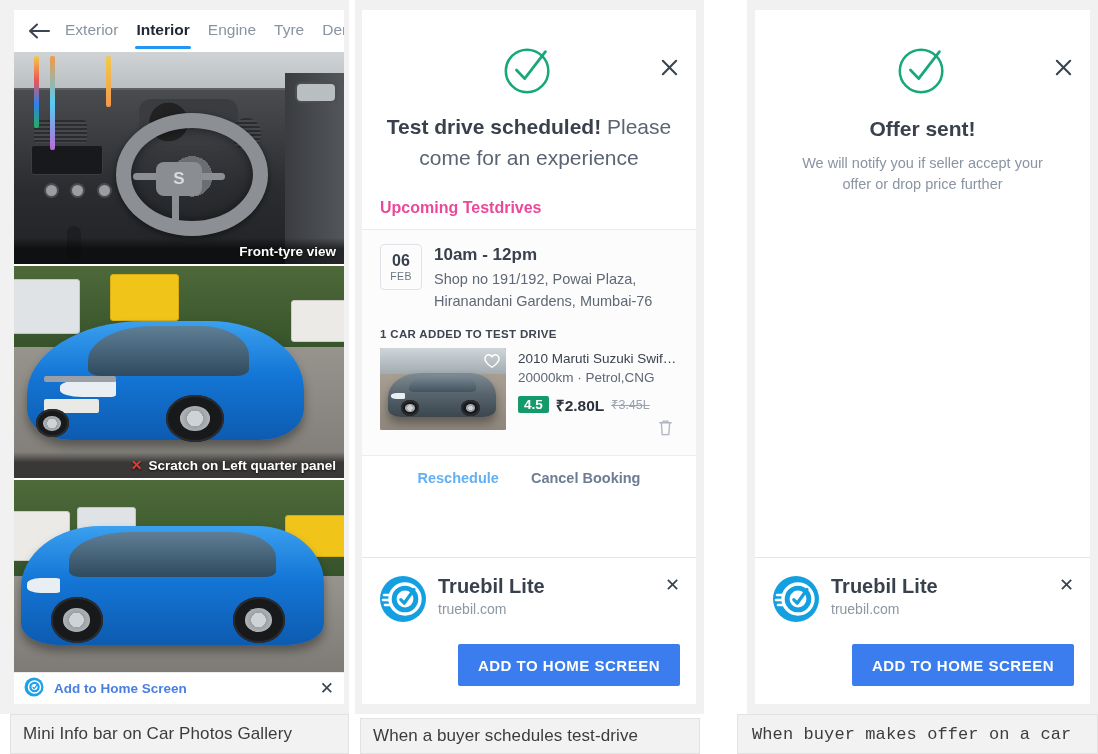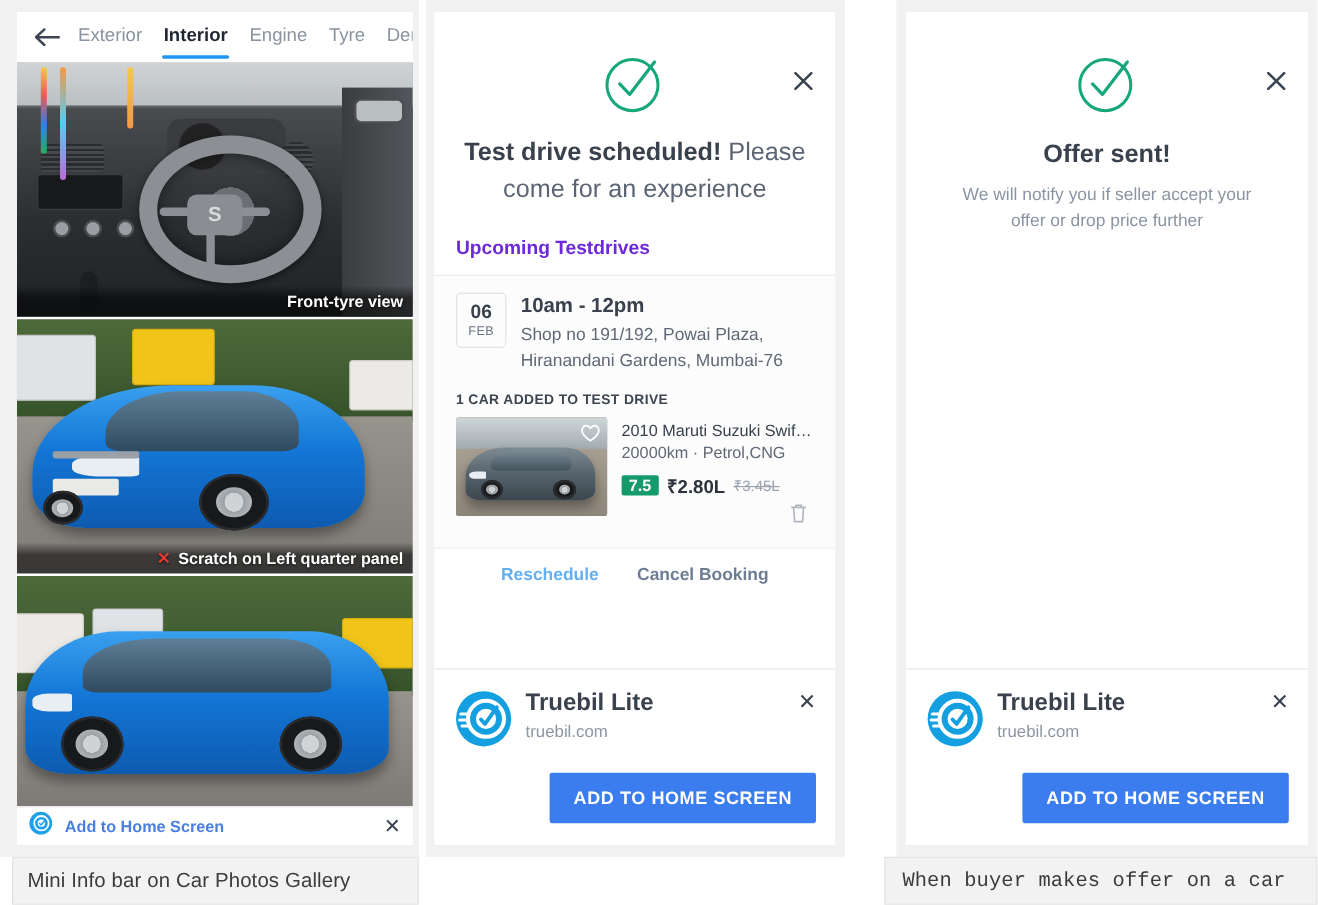--- a/index.html
+++ b/index.html
@@ -164,21 +164,21 @@
     margin-top: 14px; text-align: center; font-size: 21px;
     color: #5a6472; line-height: 1.46; font-weight: normal;
   }
   .headline b { color: #39414d; font-weight: bold; }
   .subline {
     margin-top: 8px; text-align: center; font-size: 14.5px;
     color: #8a94a2; line-height: 1.5;
   }
   .sectitle {
     margin-top: 26px; margin-bottom: 12px;
-    font-size: 16px; font-weight: bold; color: #6d28d9;
+    font-size: 16px; font-weight: bold; color: #ec4899;
   }
   .hr { height: 1px; background: #ececec; margin: 0 -18px; }
   .bggray { background: #fcfcfd; }
 
   .td-row { display: flex; gap: 12px; padding-top: 14px; }
   .datebox {
     width: 42px; height: 46px; flex: 0 0 42px;
     border: 1px solid #dfe3e8; border-radius: 4px;
     display: flex; flex-direction: column; align-items: center; justify-content: center;
   }
@@ -410,21 +410,21 @@
               <svg width="18" height="17" viewBox="0 0 20 18" aria-hidden="true">
                 <path d="M10 16.5 C2 11 1 7.5 3 4.4 C4.9 1.6 8.4 2.2 10 5 C11.6 2.2 15.1 1.6 17 4.4 C19 7.5 18 11 10 16.5 Z" fill="none" stroke="#ffffff" stroke-width="1.6" stroke-linejoin="round"></path>
               </svg>
             </span>
           </div>
 
           <div class="cardetails">
             <div class="cartitle">2010 Maruti Suzuki Swift XLI...</div>
             <div class="carspec">20000km · Petrol,CNG</div>
             <div class="priceline">
-              <span class="rating">7.5</span>
+              <span class="rating">4.5</span>
               <span class="price">₹2.80L</span>
               <span class="oldprice">₹3.45L</span>
             </div>
             <div class="trashrow">
               <span class="trash">
                 <svg width="17" height="19" viewBox="0 0 18 20" aria-hidden="true">
                   <path d="M3 5 h12 M6.5 5 V3.2 h5 V5 M4.6 5 l.9 12.6 h7 L13.4 5" fill="none" stroke="#aeb5bd" stroke-width="1.4" stroke-linecap="round" stroke-linejoin="round"></path>
                 </svg>
               </span>
             </div>
@@ -501,15 +501,16 @@
           </div>
           <span class="banner-close">✕</span>
         </div>
         <button class="cta">ADD TO HOME SCREEN</button>
       </div>
 
     </div>
   </div>
 
   <div class="caption" id="c1">Mini Info bar on Car Photos Gallery</div>
+  <div class="caption" id="c2">When a buyer schedules test-drive</div>
   <div class="caption" id="c3">When buyer makes offer on a car</div>
 
 </div>
 
 </body></html>

